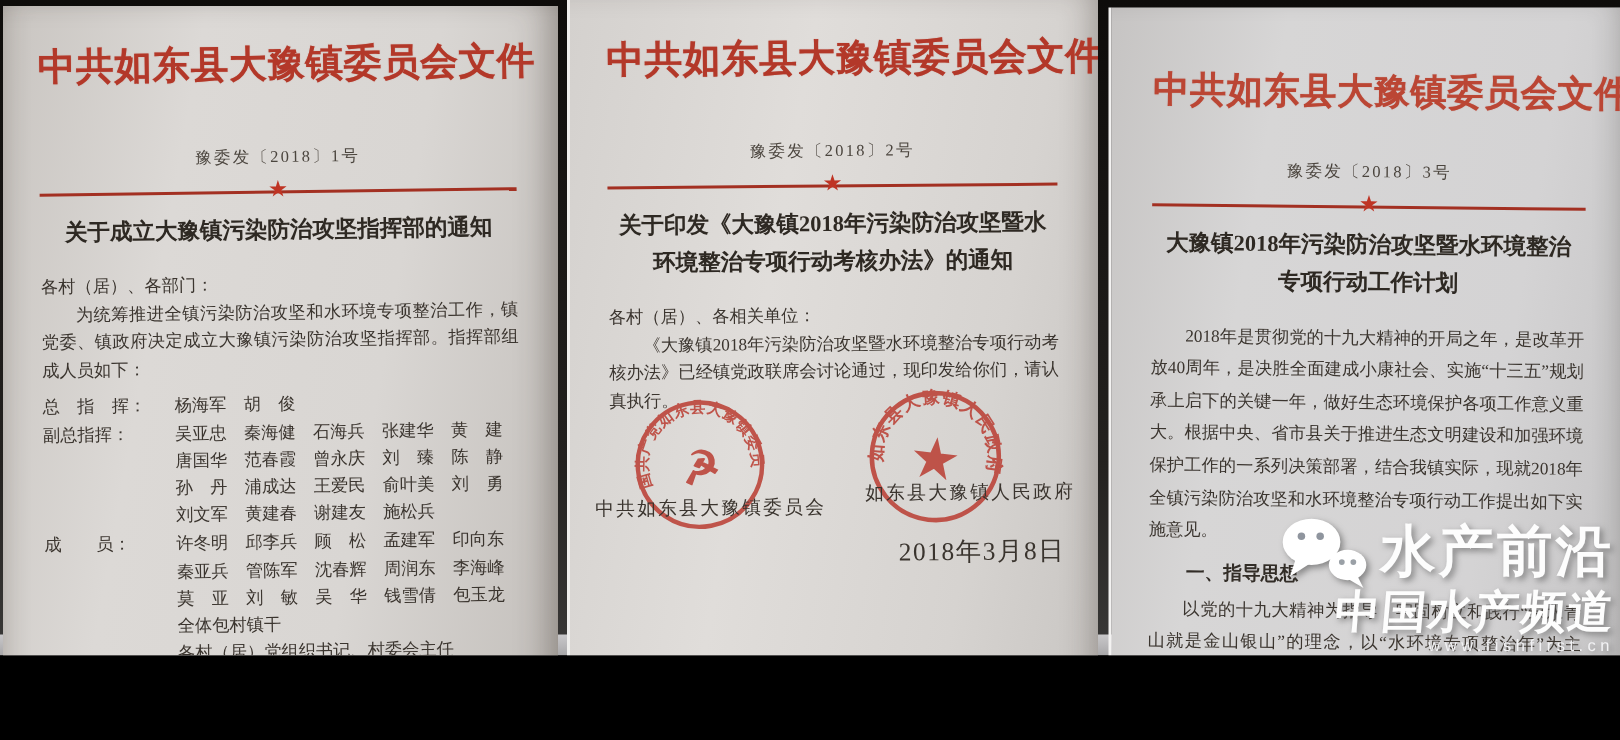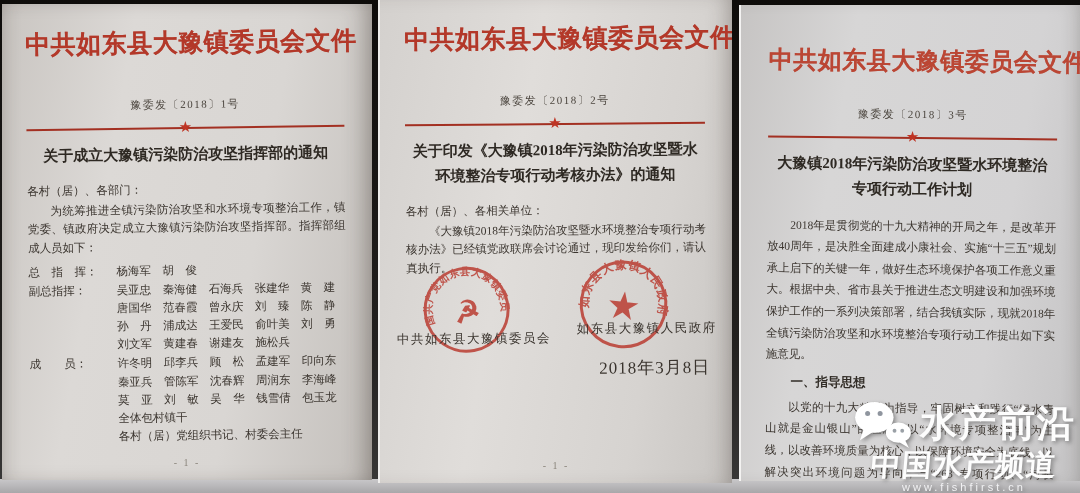--- a/index.html
+++ b/index.html
@@ -1,17 +1,17 @@
 <!DOCTYPE html>
 <html><head>
 <meta charset="utf-8">
 <style>
   html,body { margin:0; padding:0; background:#000; }
   .stage {
-    position:relative; width:1080px; height:493px; overflow:hidden;
+    position:relative; width:1080px; height:437px; overflow:hidden;
     background:linear-gradient(#0e0c0a,#23211f 70%,#3a3938);
     font-family:"Liberation Serif","DejaVu Serif",serif;
   }
   .bottom-strip { position:absolute; left:0; right:0; bottom:0; height:14px;
     background:linear-gradient(#c9c8ca,#a8a7a9); }
 
   
   .paper { position:absolute; overflow:hidden; }
   .paper1 { left:2px; top:4px; width:370px; height:476px;
     background:linear-gradient(100deg,#c9c5c1 0%,#dcd9d6 30%,#d9d6d3 65%,#c3bfbb 100%);
@@ -70,21 +70,21 @@
   .seal-left  { left:40px;  top:258px; width:92px;  height:102px; transform:rotate(-10deg); }
   .seal-right { left:196px; top:254px; width:94px;  height:102px; transform:rotate(7deg); }
   .seal text { fill:#b8352a; font-weight:bold; font-family:"Liberation Serif","DejaVu Serif",serif; }
 
   
   .p3-para { margin:14px 0 0; font-size:11.5px; color:#3b352f; line-height:1.88;
     text-align:justify; text-indent:2em; }
   .section-heading { margin:8px 0 0; font-size:12.5px; font-weight:bold; color:#322d27; text-indent:2em; }
 
   
-  .watermark { position:absolute; right:4px; bottom:0; z-index:6; text-align:center;
+  .watermark { position:absolute; right:4px; bottom:0; z-index:6; text-align:right;
     font-family:"Liberation Sans","DejaVu Sans",sans-serif; color:#fdfdfd;
     filter:drop-shadow(2px 2px 2px rgba(90,90,90,.65)); }
   .wm-top { display:flex; align-items:center; justify-content:flex-end; gap:6px; }
   .wm-brand { font-size:37px; font-weight:bold; letter-spacing:2px; line-height:1; }
   .wm-channel { font-size:30px; font-weight:bold; letter-spacing:1px; line-height:1.05;
     transform:skewX(-5deg); }
   .wm-url { font-size:11px; font-weight:normal; letter-spacing:3px; color:#f2f2f4; margin-top:1px; }
 </style>
 </head>
 <body>

